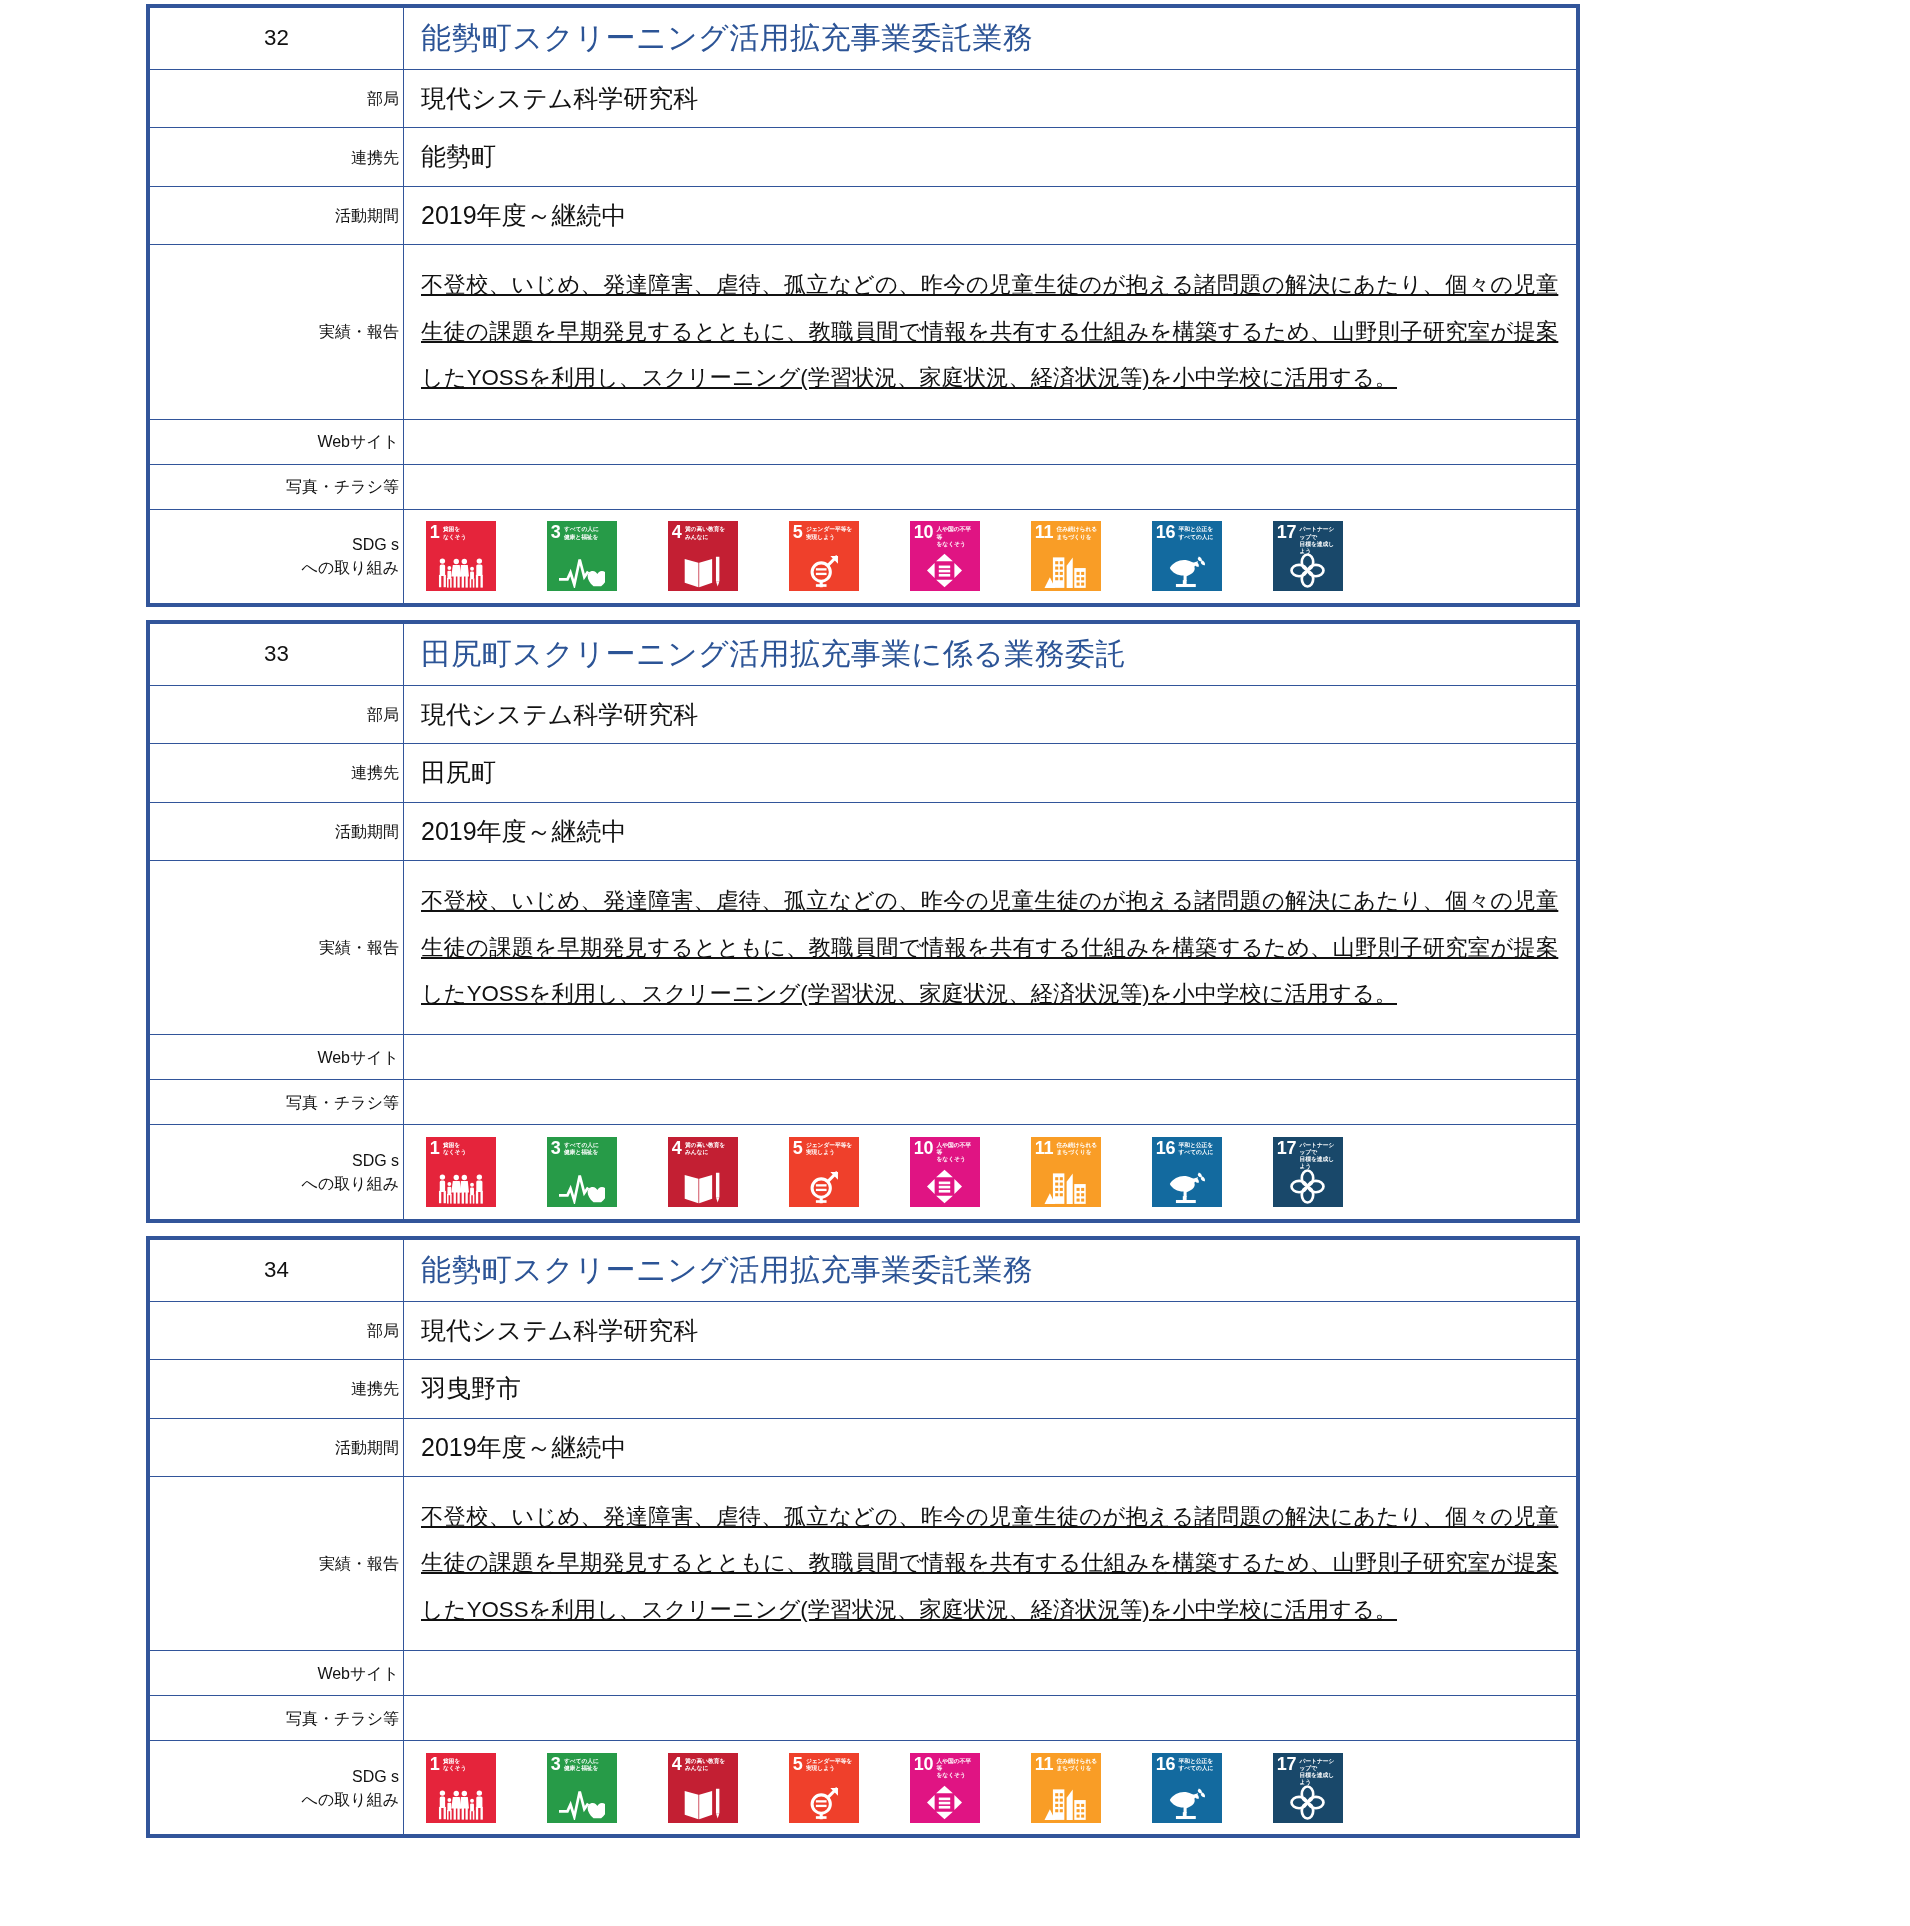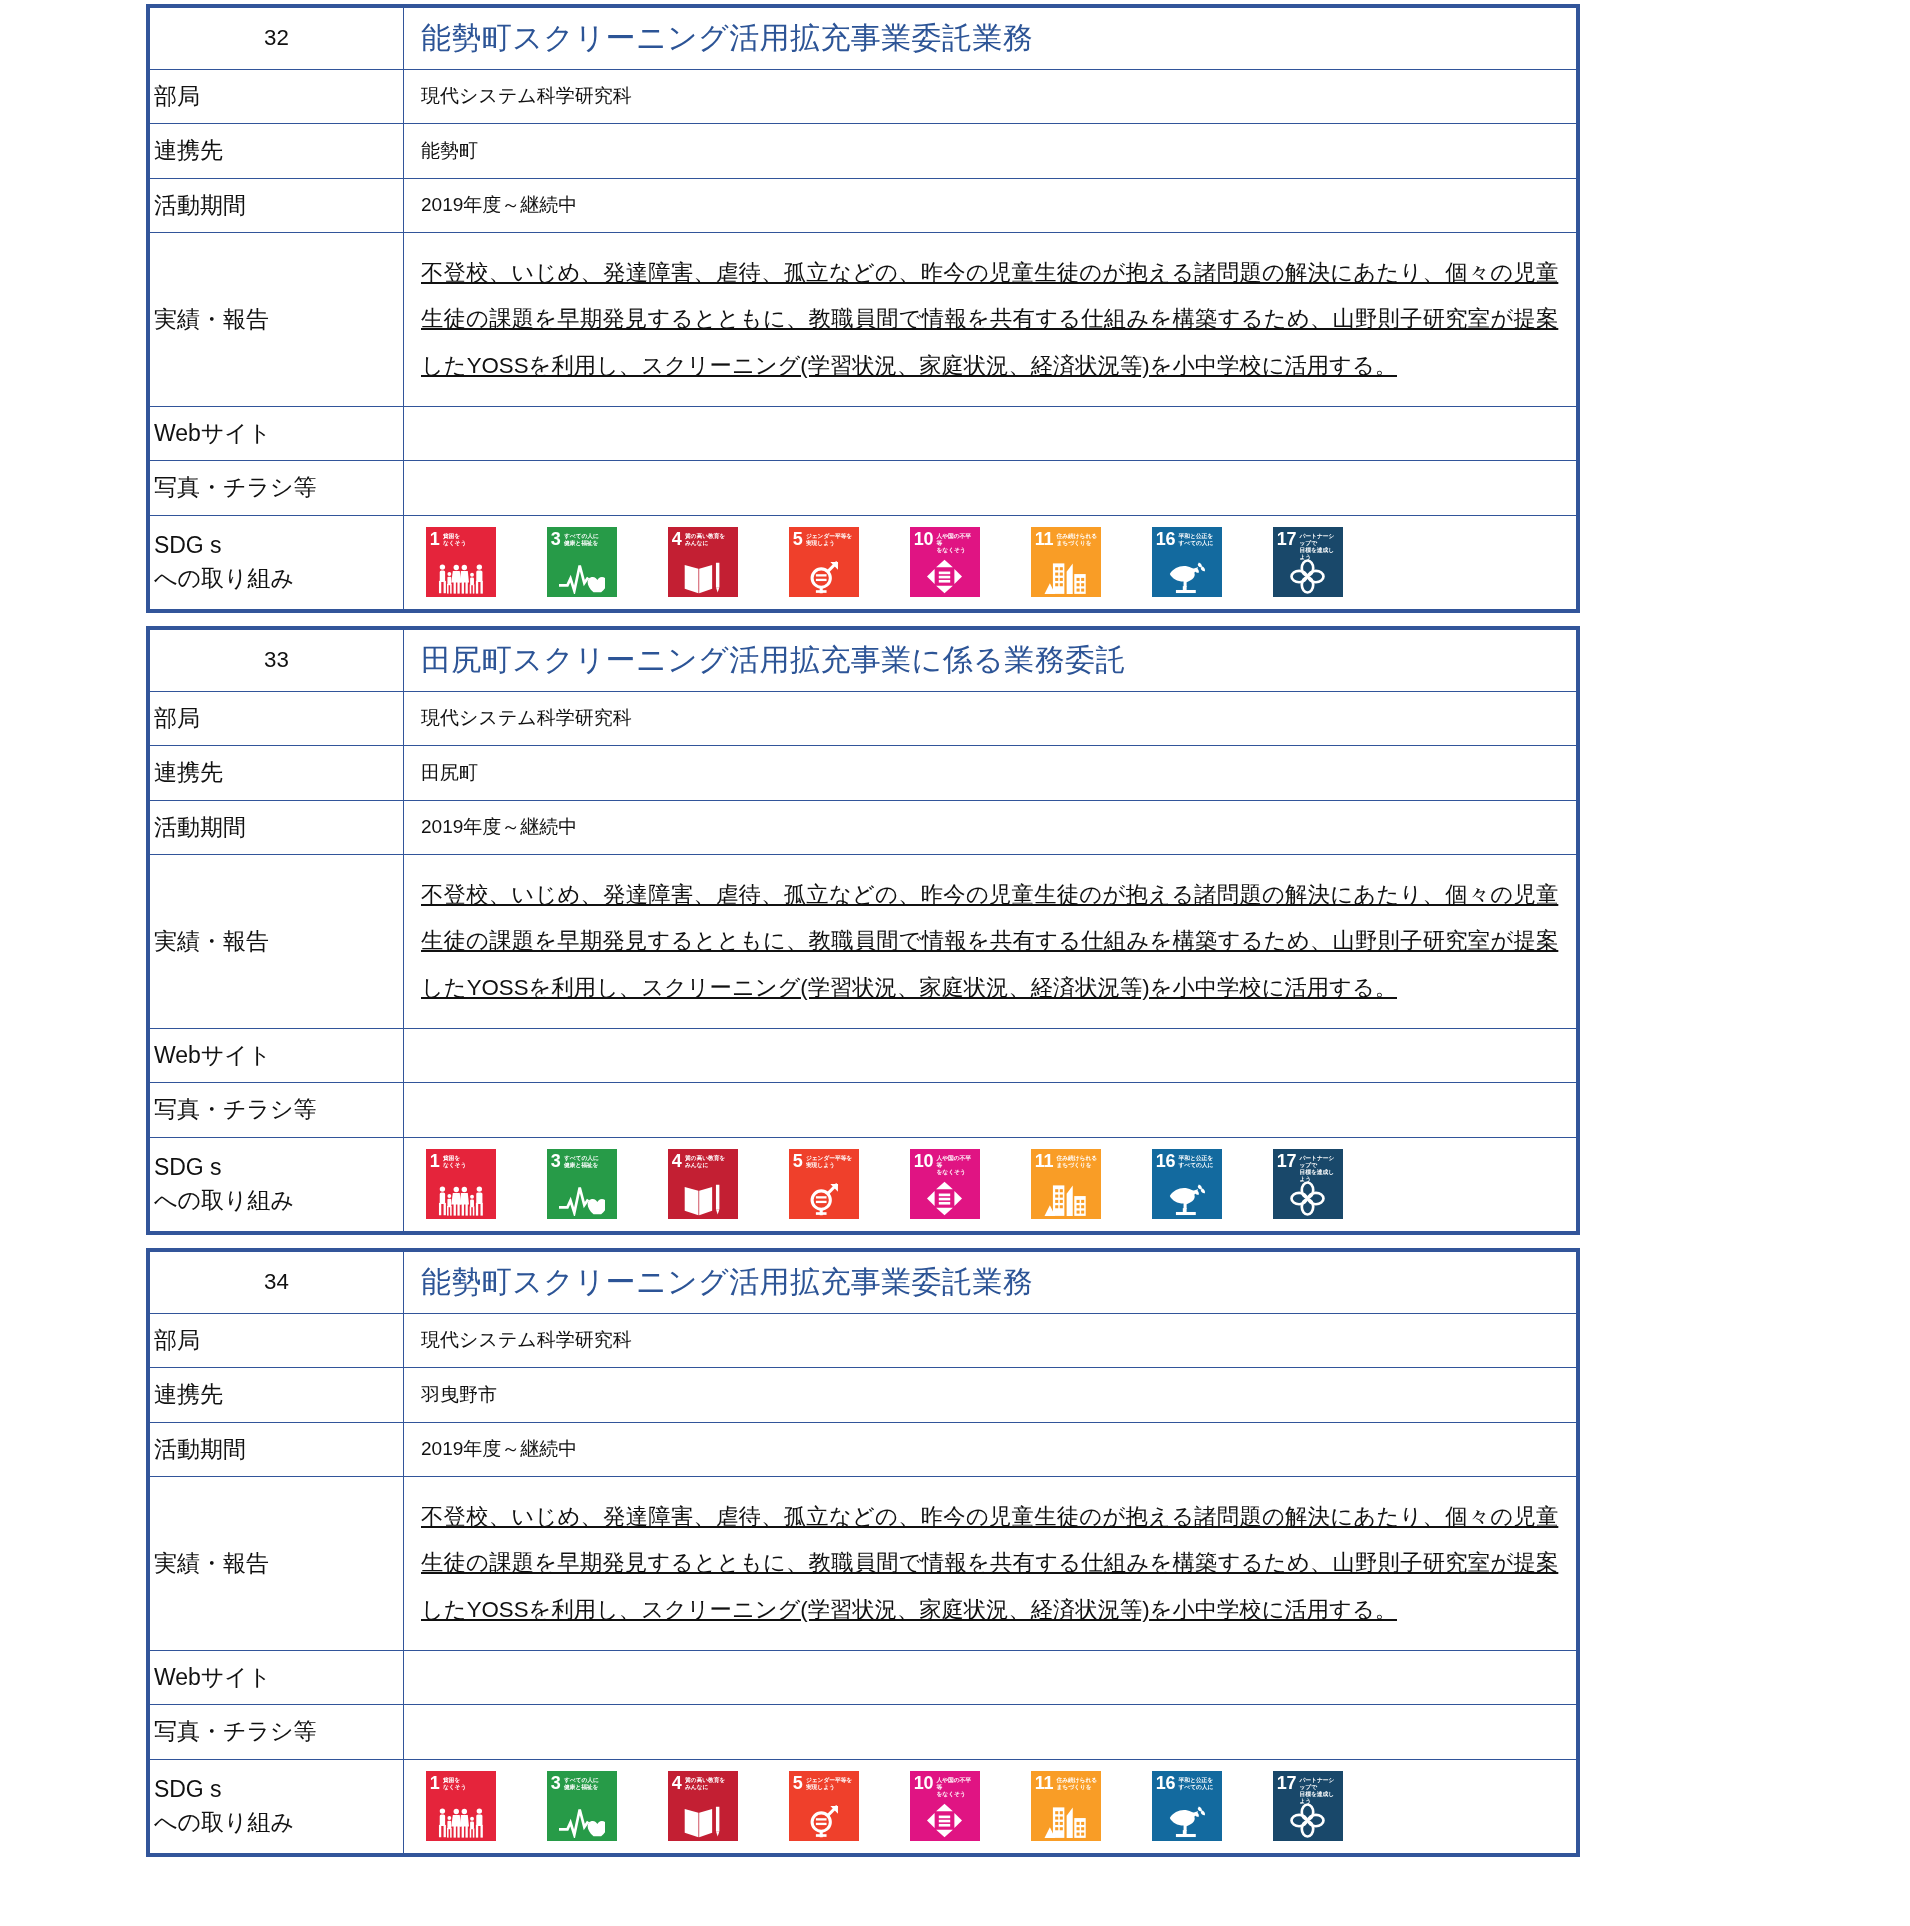--- a/index.html
+++ b/index.html
@@ -46,22 +46,22 @@
     border: 1.5px solid #32559A;
     box-sizing: border-box;
     vertical-align: middle;
     background: #ffffff;
   }
 
   col.c-label { width: 254px; }
   col.c-value { width: auto; }
 
   .cell-label {
-    text-align: left;
-    font-size: 23px;
+    text-align: right;
+    font-size: 16px;
     line-height: 1.45;
     color: #111111;
     padding: 10px 3.9px;
     font-weight: 400;
   }
 
   .cell-num {
     text-align: center;
     font-size: 22.3px;
     color: #111111;
@@ -70,21 +70,21 @@
 
   .cell-title {
     font-size: 30px;
     font-weight: 400;
     color: #2C5496;
     padding: 10px 0 10px 17px;
     letter-spacing: 0.4px;
   }
 
   .cell-value {
-    font-size: 19px;
+    font-size: 25px;
     color: #111111;
     padding: 10px 0 10px 17px;
     line-height: 1.5;
     margin-top: 44px;
   }
 
   .cell-body {
     font-size: 22.3px;
     color: #111111;
     padding: 17px 17.7px 17px 17px;

